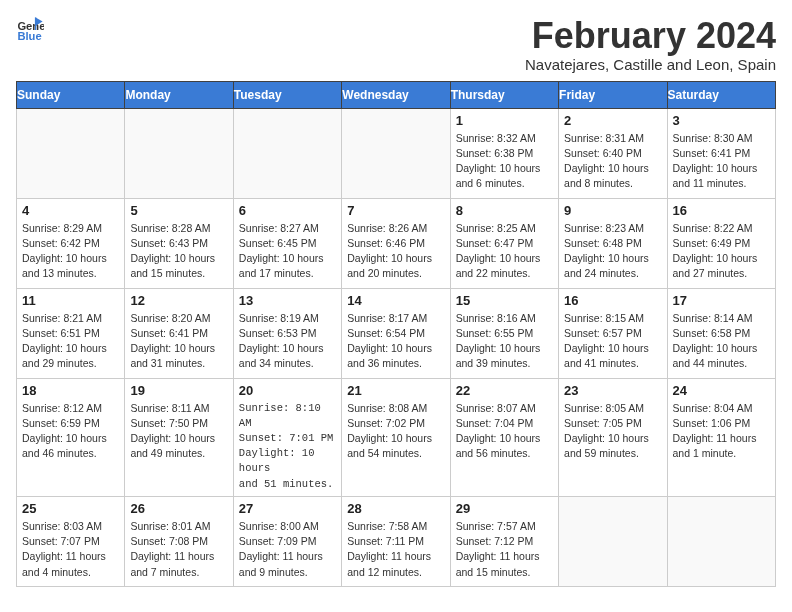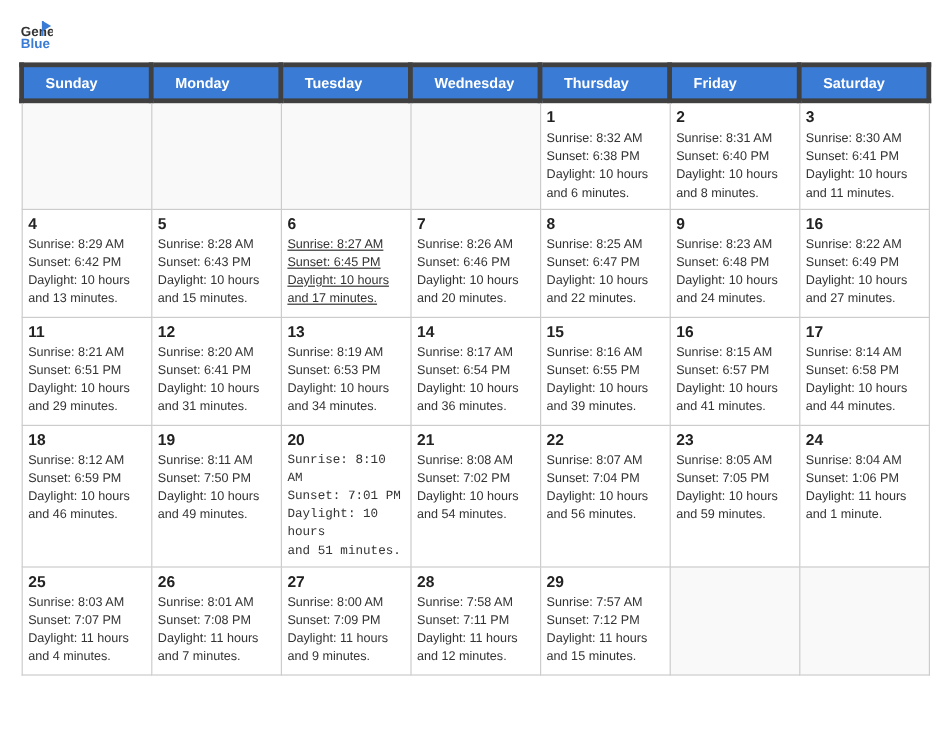--- a/index.html
+++ b/index.html
@@ -40,24 +40,24 @@
     }
     .calendar {
       width: 100%;
       border-collapse: collapse;
       font-size: 11px;
     }
     .calendar th {
       background-color: #3a7bd5;
       color: #fff;
       text-align: left;
-      padding: 6px 18px;
+      padding: 6px 0;
       font-size: 12px;
       font-weight: bold;
-      border: 4px solid #404040;
+      border: 1px solid #404040;
     }
     .calendar td {
       border: 1px solid #ccc;
       vertical-align: top;
       padding: 4px 5px;
       width: calc(100% / 7);
       min-height: 80px;
       background: #fff;
     }
     .calendar td.empty {
@@ -84,20 +84,24 @@
 <div class="header-area">
   <div class="logo">
     <svg class="logo-icon" viewBox="0 0 40 40">
       <text x="2" y="20" font-size="16" font-weight="bold" fill="#333" font-family="Arial">General</text>
       <text x="2" y="34" font-size="16" font-weight="bold" fill="#3a7bd5" font-family="Arial">Blue</text>
 
       <polygon points="28,2 38,8 28,14" fill="#3a7bd5"></polygon>
       <line x1="28" y1="2" x2="28" y2="20" stroke="#3a7bd5" stroke-width="2"></line>
     </svg>
   </div>
+  <div class="title-area">
+    <div class="main-title">February 2024</div>
+    <div class="sub-title">Navatejares, Castille and Leon, Spain</div>
+  </div>
 </div>
 
 <table class="calendar">
   <thead>
     <tr>
     <th>Sunday</th>
         <th>Monday</th>
         <th>Tuesday</th>
         <th>Wednesday</th>
         <th>Thursday</th>
@@ -143,21 +147,21 @@
         </td>
         <td>
           <div class="day-number">5</div>
           <div class="day-info" style="white-space: pre-line;">Sunrise: 8:28 AM
 Sunset: 6:43 PM
 Daylight: 10 hours
 and 15 minutes.</div>
         </td>
         <td>
           <div class="day-number">6</div>
-          <div class="day-info" style="white-space: pre-line; text-decoration: underline;">Sunrise: 8:27 AM
+          <div class="day-info" style="white-space: pre-line;">Sunrise: 8:27 AM
 Sunset: 6:45 PM
 Daylight: 10 hours
 and 17 minutes.</div>
         </td>
         <td>
           <div class="day-number">7</div>
           <div class="day-info" style="white-space: pre-line;">Sunrise: 8:26 AM
 Sunset: 6:46 PM
 Daylight: 10 hours
 and 20 minutes.</div>

